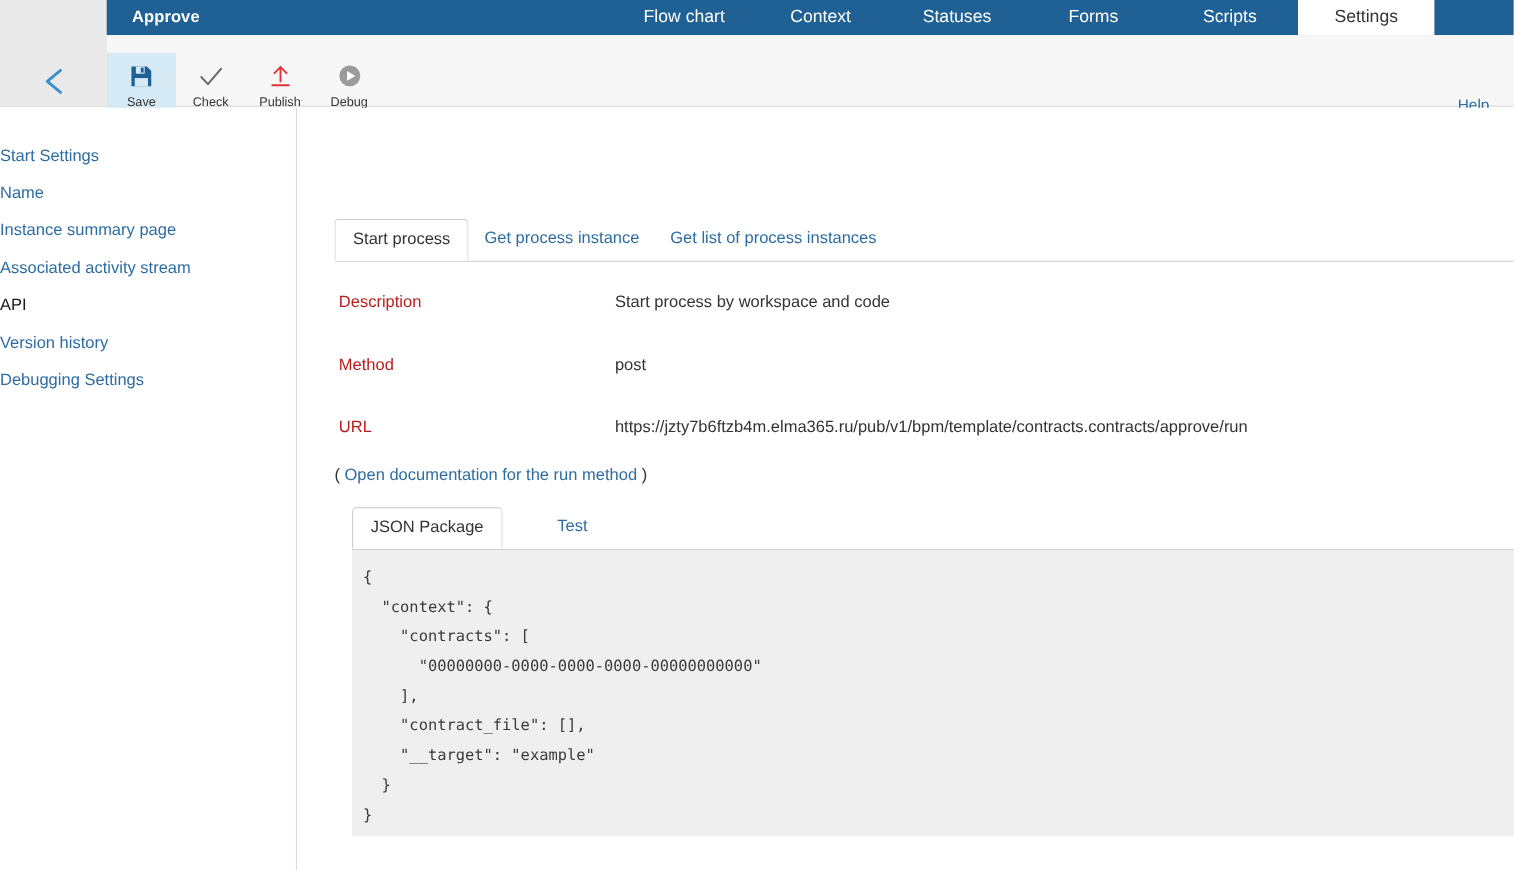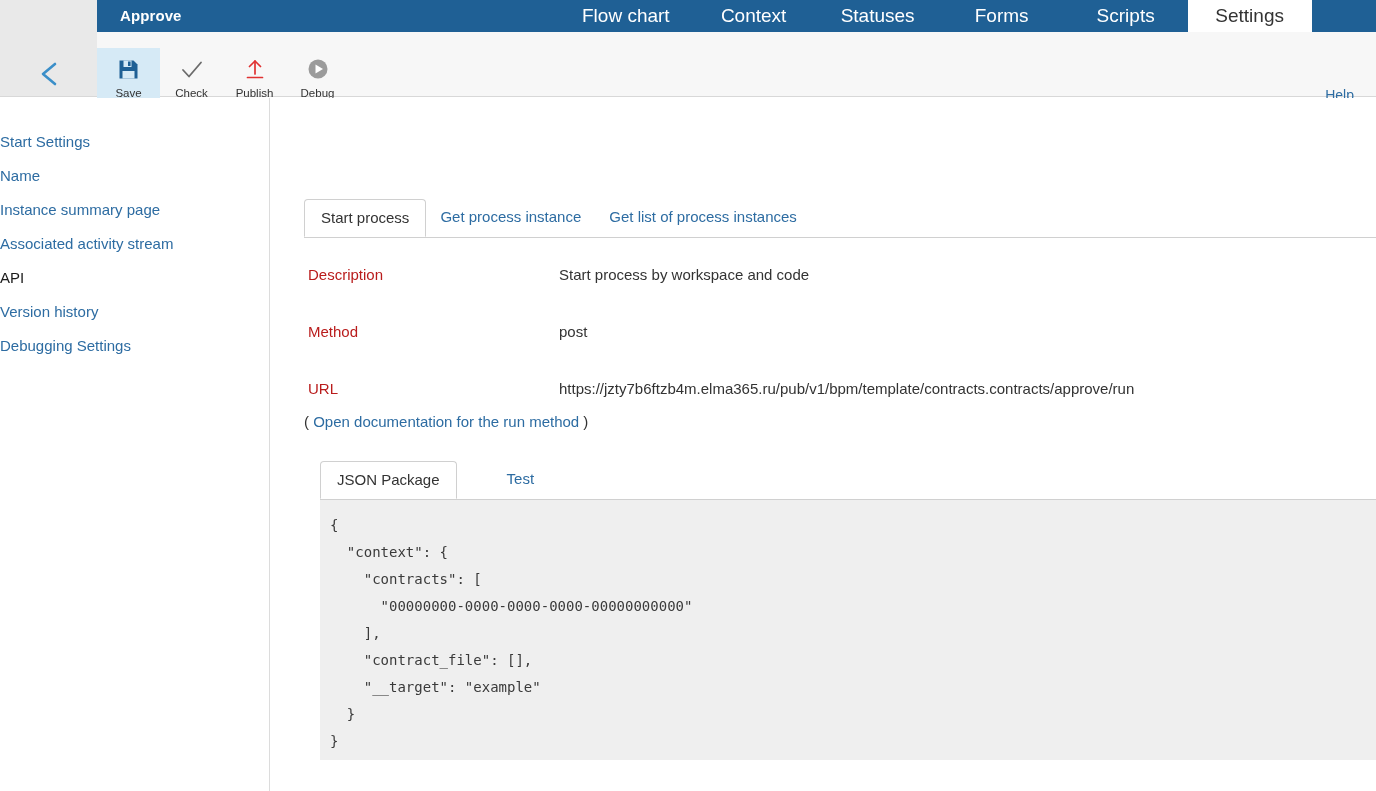--- a/index.html
+++ b/index.html
@@ -39,21 +39,21 @@
     position: absolute;
     left: 560px; top: 0;
     height: 32px;
     display: flex;
     align-items: stretch;
   }
   .nav-tab {
     height: 32px;
     line-height: 32px;
     color: #ffffff;
-    font-size: 19px;
+    font-size: 16px;
     padding: 0 22px;
     white-space: nowrap;
     text-align: center;
     cursor: pointer;
     min-width: 124px;
   }
   .nav-tab.active {
     background: #ffffff;
     color: #333333;
   }
@@ -219,21 +219,21 @@
     color: #b91c1c;
     text-align: right;
   }
   .field .fvalue {
     position: absolute;
     left: 255px; top: 0;
     color: #333333;
   }
   .doc-line {
     position: absolute;
-    left: 34px; top: 315px;
+    left: 34px; top: 325px;
     font-size: 15px;
     color: #333333;
     white-space: nowrap;
   }
 
   
   .jtabs {
     position: absolute;
     left: 50px; top: 363px;
     display: flex;

